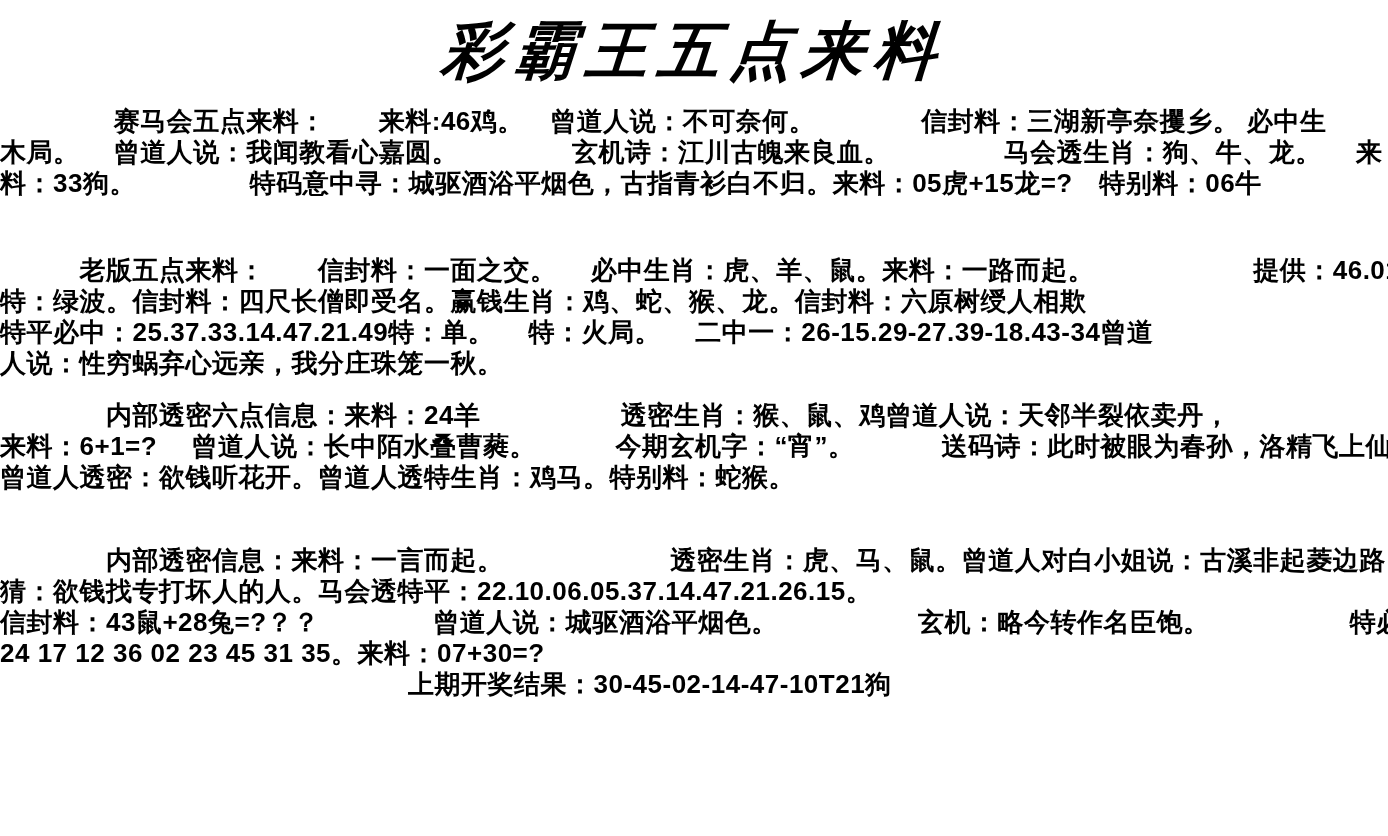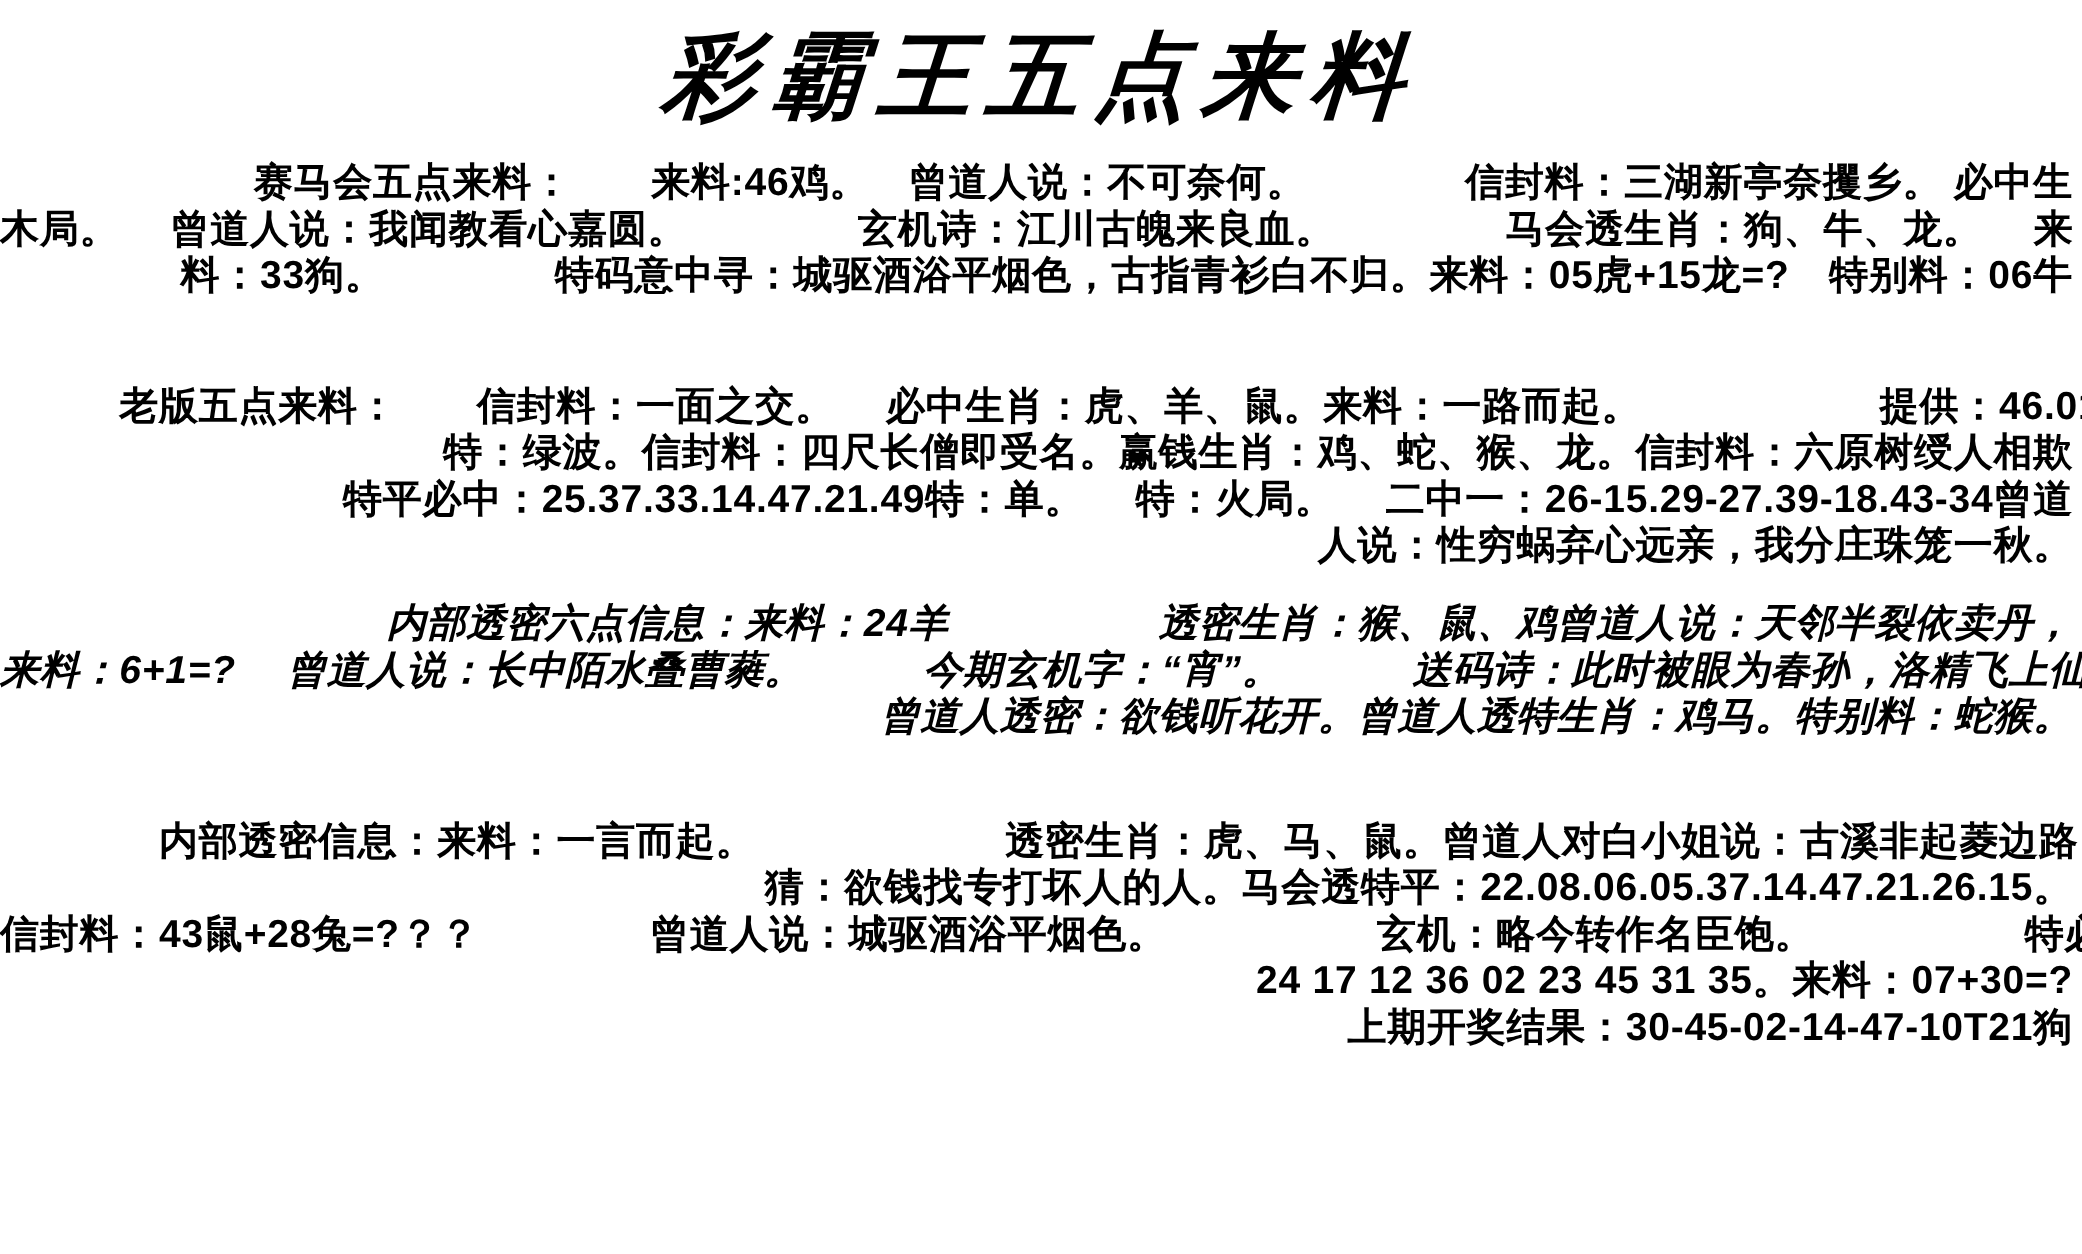--- a/index.html
+++ b/index.html
@@ -24,32 +24,31 @@
     font-style: italic;
     font-size: 62px;
     line-height: 74px;
     text-align: center;
     letter-spacing: 10px;
     margin: 14px 0 18px 0;
     transform: skewX(-4deg);
   }
   .content {
     padding-right: 6px;
-    text-align: right;
   }
   .line {
     white-space: pre;
     font-weight: bold;
     font-size: 26px;
     line-height: 31px;
     letter-spacing: 0.5px;
   }
   .block { margin: 0; }
   .block.gap-lg { margin-top: 56px; }
-  .block.gap-sm { margin-top: 21px; font-style: italic; }
+  .block.gap-sm { margin-top: 21px; }
   .block.gap-md { margin-top: 52px; }
   .footer-line { padding-left: 408px; }
 </style>
 </head>
 <body>
 
 <div class="page">
   <h1 class="title">彩霸王五点来料</h1>
 
   <div class="content">
@@ -68,21 +67,21 @@
     </div>
 
     <div class="block gap-sm">
       <div class="line">　　　　内部透密六点信息：来料：24羊　　　　　 透密生肖：猴、鼠、鸡曾道人说：天邻半裂依卖丹，</div>
       <div class="line">来料：6+1=?　 曾道人说：长中陌水叠曹蕤。　　　今期玄机字：“宵”。　　　 送码诗：此时被眼为春孙，洛精飞上仙堂村。</div>
       <div class="line">曾道人透密：欲钱听花开。曾道人透特生肖：鸡马。特别料：蛇猴。</div>
     </div>
 
     <div class="block gap-md">
       <div class="line">　　　　内部透密信息：来料：一言而起。　　　　　　 透密生肖：虎、马、鼠。曾道人对白小姐说：古溪非起菱边路</div>
-      <div class="line">猜：欲钱找专打坏人的人。马会透特平：22.08.06.05.37.14.47.21.26.15。</div>
+      <div class="line">猜：欲钱找专打坏人的人。马会透特平：22.10.06.05.37.14.47.21.26.15。</div>
       <div class="line">信封料：43鼠+28兔=?？？　　　　 曾道人说：城驱酒浴平烟色。　　　　　 玄机：略今转作名臣饱。　　　　　 特必中：</div>
       <div class="line">24 17 12 36 02 23 45 31 35。来料：07+30=?</div>
     </div>
 
     <div class="line footer-line">上期开奖结果：30-45-02-14-47-10T21狗</div>
 
   </div>
 </div>
 
 </body></html>

